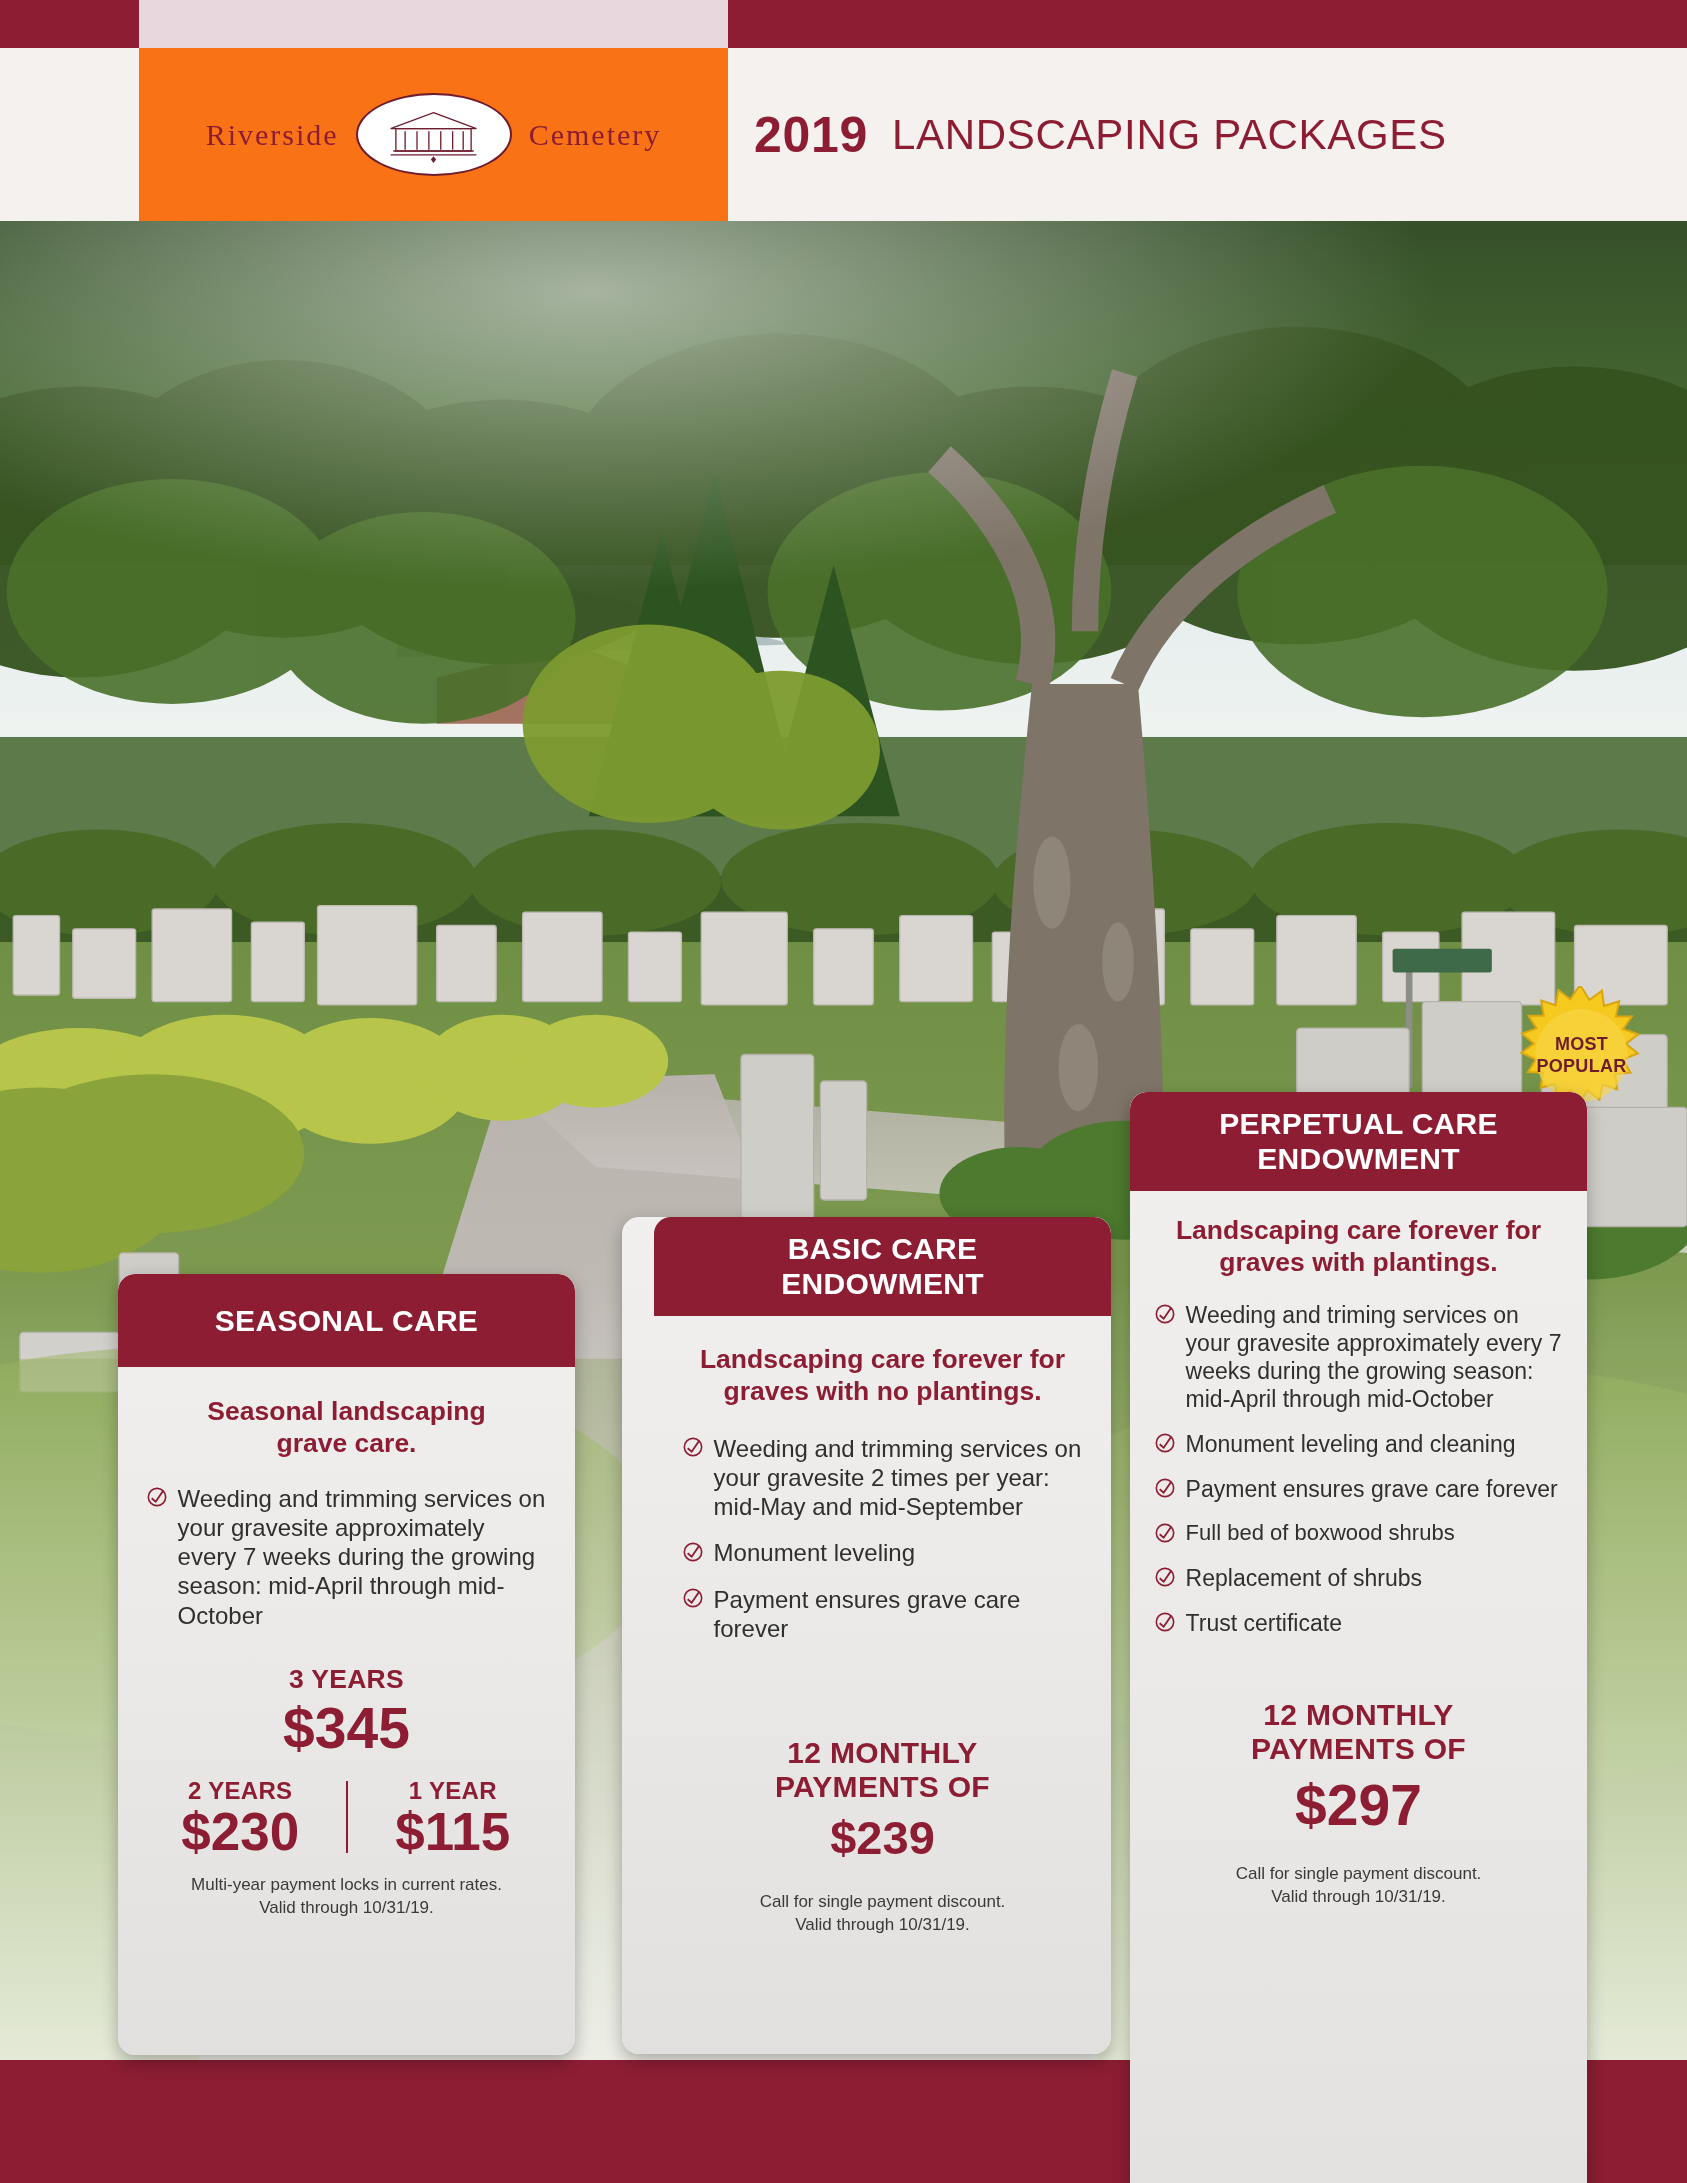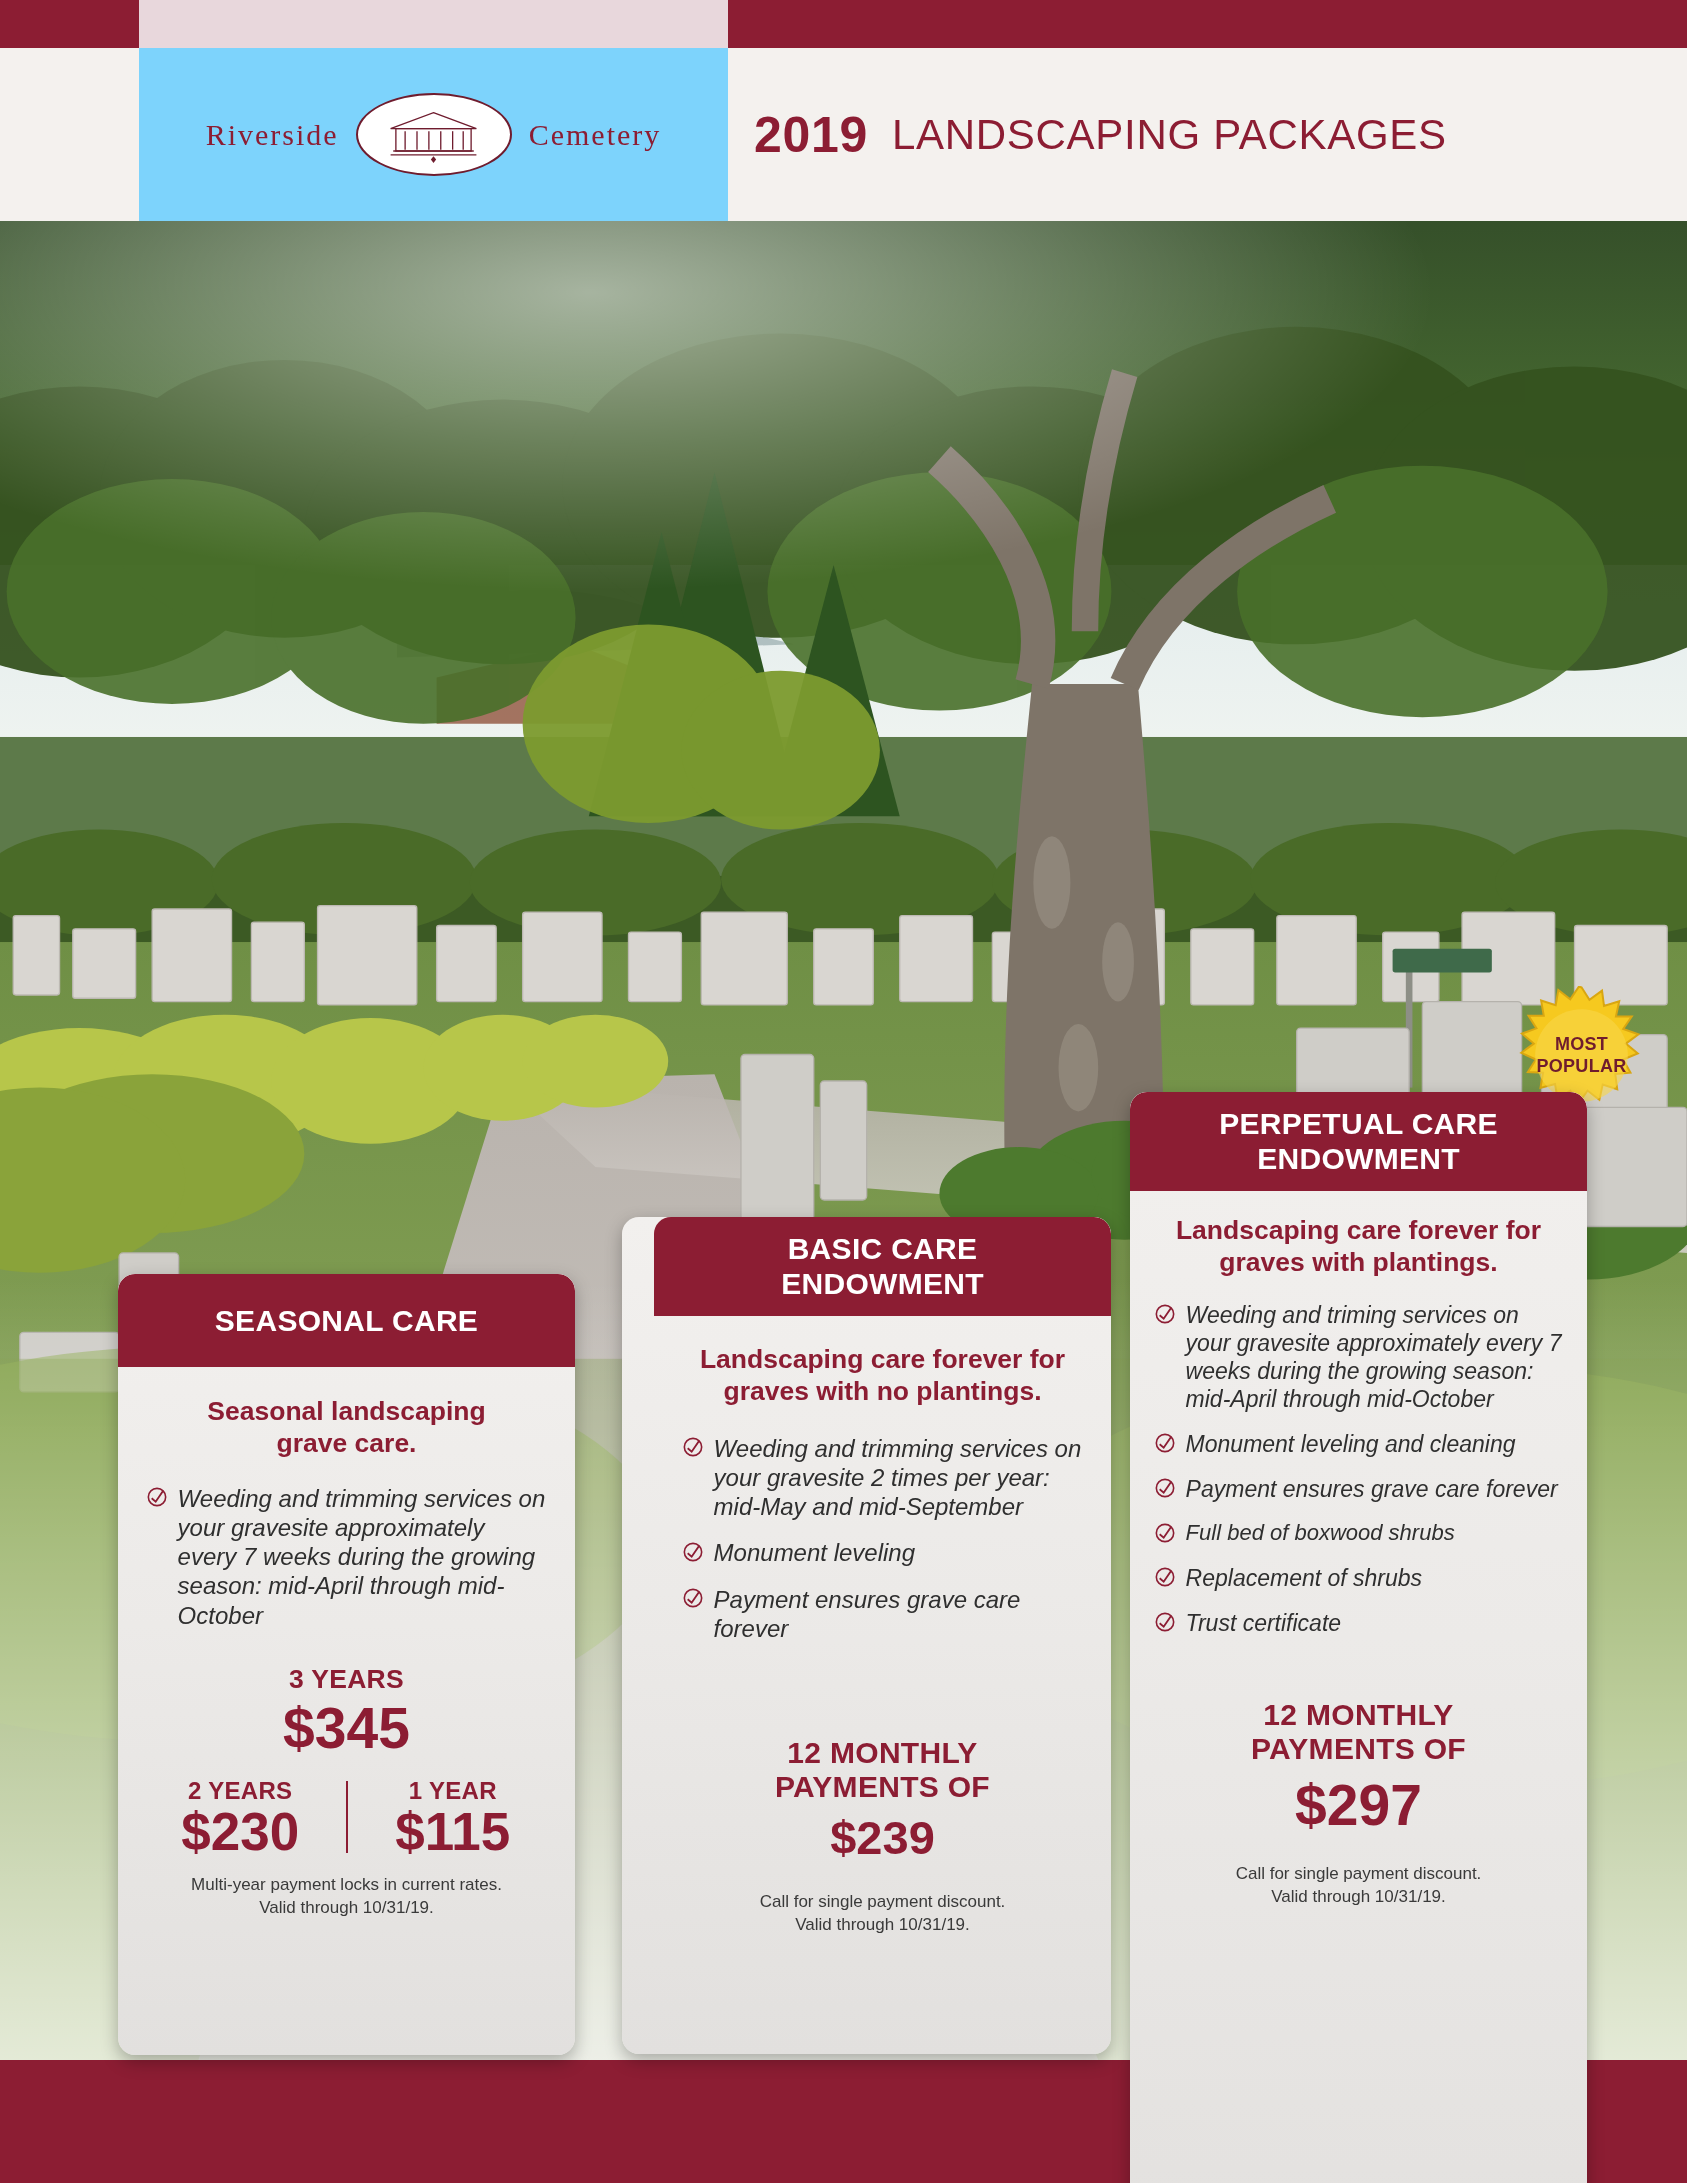--- a/index.html
+++ b/index.html
@@ -42,21 +42,21 @@
     content: "";
     position: absolute;
     left: 0; bottom: -0.7px;
     width: 100%; height: 1.3px;
     background: rgba(255,255,255,0.0);
   }
   .logo-area {
     position: absolute;
     left: 139px; top: 48px;
     width: 589px; height: 173px;
-    background: #7dd3fc;
+    background: #f97316;
     display: flex;
     align-items: center;
     justify-content: center;
   }
   .logo-wrap {
     display: flex;
     align-items: center;
     gap: 17px;
   }
   .logo-word {
@@ -151,21 +151,20 @@
   .check {
     flex: 0 0 auto;
     width: 20px; height: 20px;
     margin-top: 3.3px;
     position: relative;
   }
   .check svg { display:block; }
   .feature-text {
     color: #2f2f2f;
     line-height: 1.22;
-    font-style: italic;
   }
   .price-block { text-align: center; }
   .price-term {
     color: #8c1d33;
     font-weight: bold;
     letter-spacing: 0.3px;
   }
   .price-amount {
     color: #8c1d33;
     font-weight: bold;

